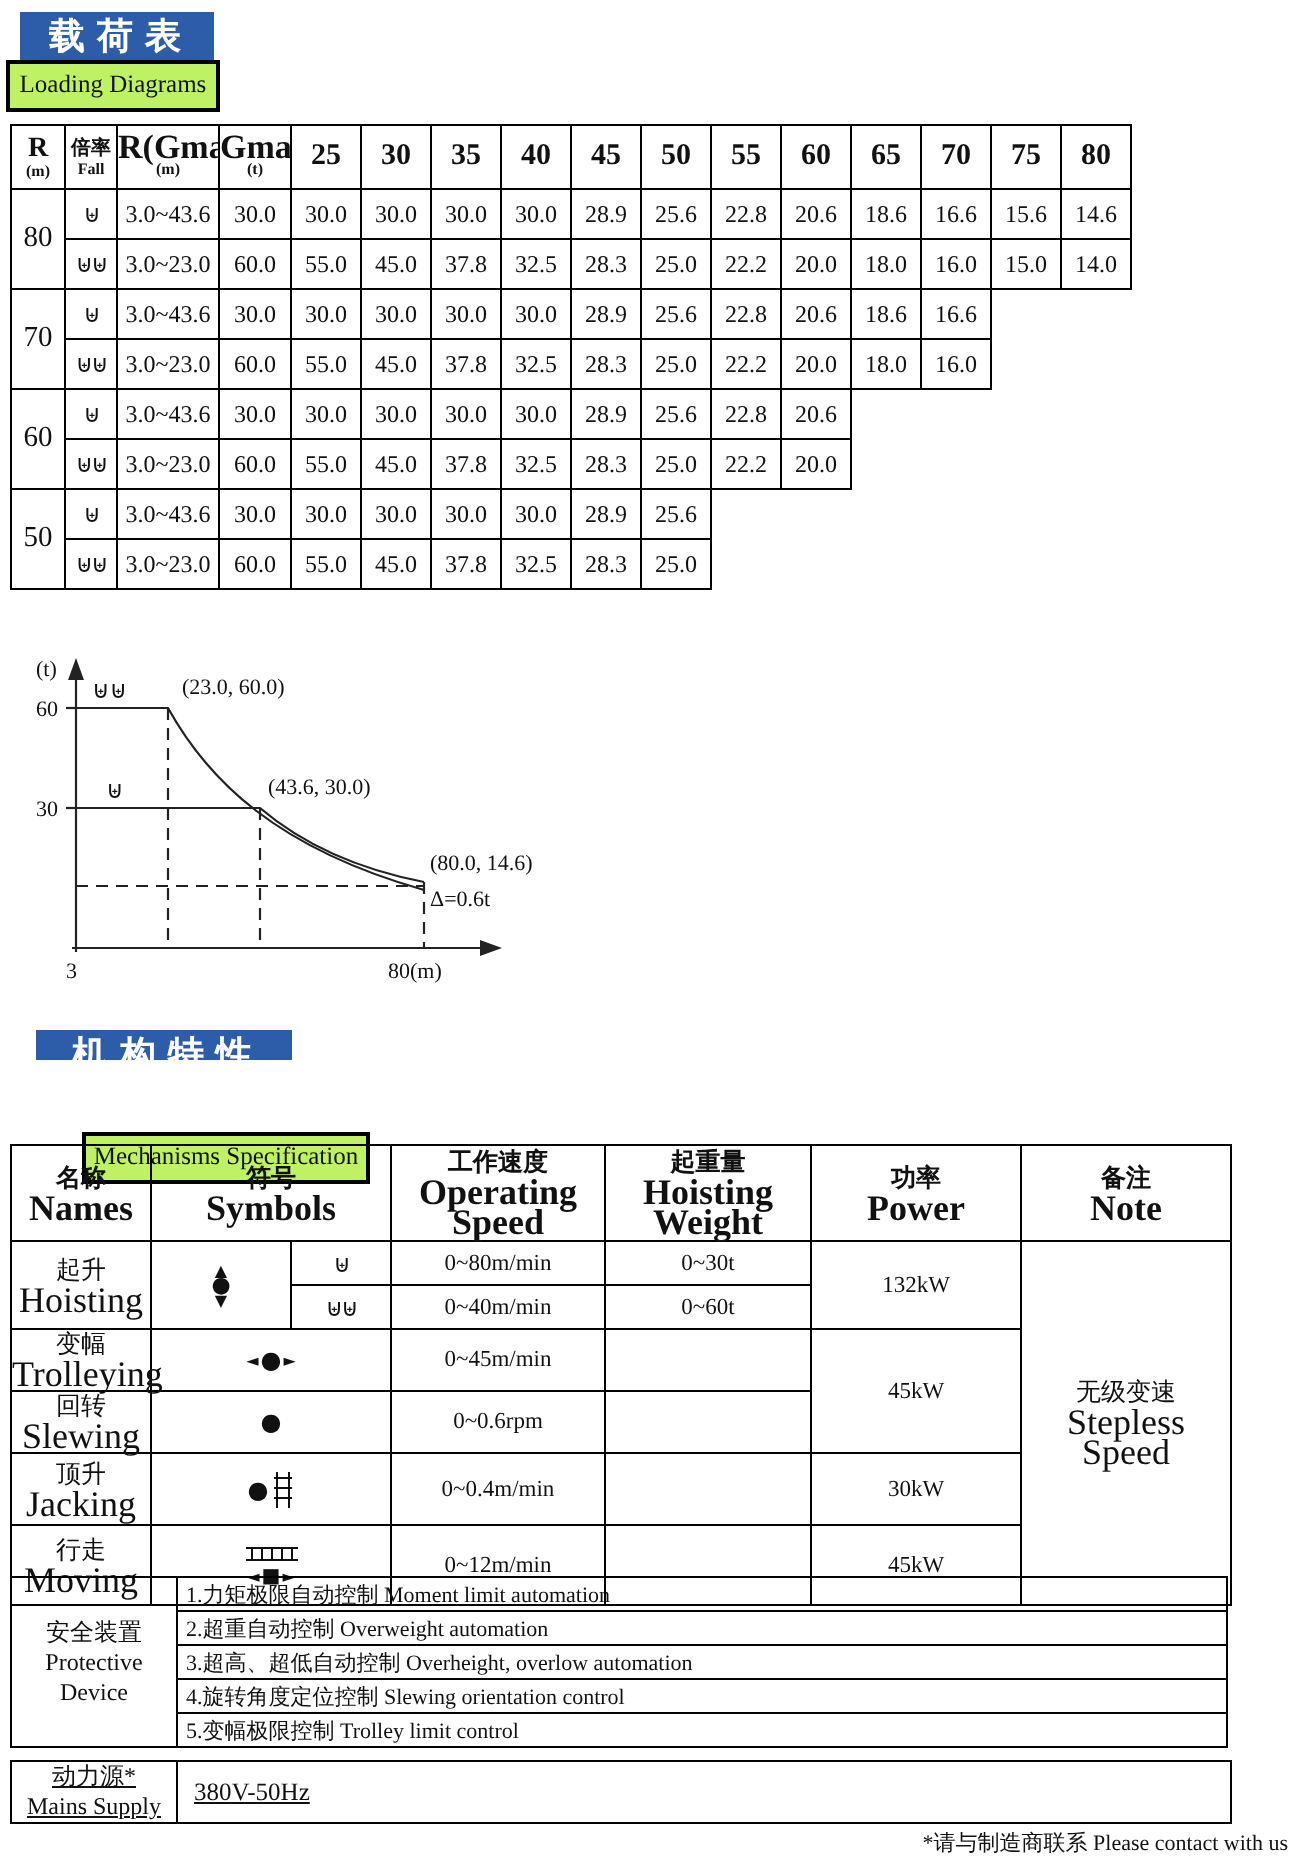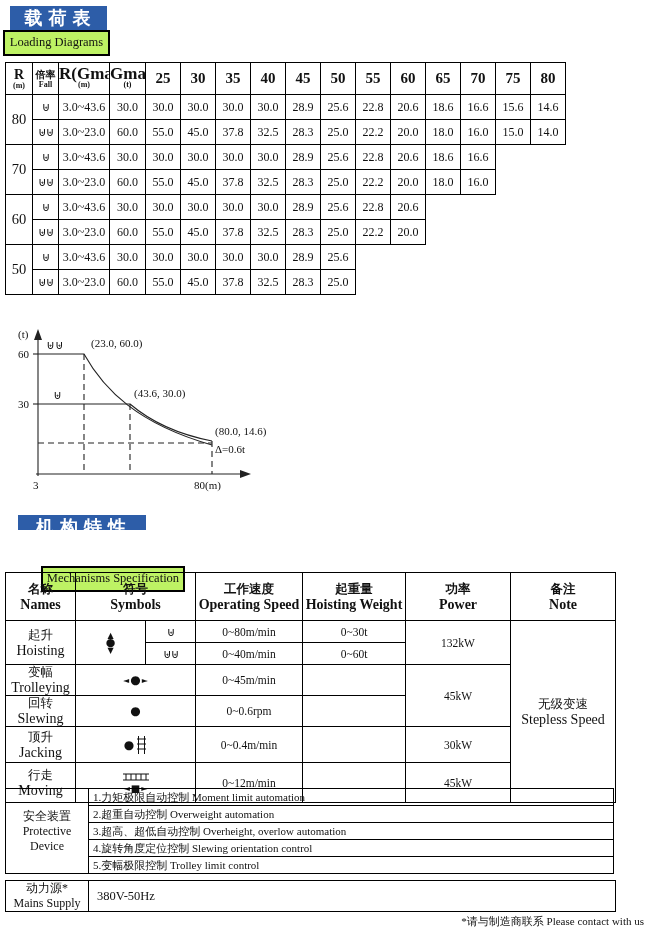--- a/index.html
+++ b/index.html
@@ -38,21 +38,21 @@
   
   .notes{position:absolute;left:336px;top:419px;width:308px;}
   .notes .zh{font-size:11px;line-height:15px;}
   .notes .en{font-size:11.5px;line-height:15px;margin-top:4px;}
 
   
   .mech{position:absolute;left:5px;top:572px;width:610px;}
   .mech th,.mech td{border:1px solid #000;text-align:center;padding:0;font-size:11.5px;}
   .mech thead tr{height:48px;}
   .mech .zh{font-size:12.5px;line-height:15px;}
-  .mech .en{font-size:14px;line-height:15px;}
+  .mech .en{font-size:18px;line-height:15px;}
   .r-h{height:22px;}
   .r-t{height:30px;}
   .r-j{height:36px;}
   .r-m{height:40px;}
   .symfont{font-family:"DejaVu Sans",sans-serif;}
   .hoistsym{display:flex;flex-direction:column;align-items:center;line-height:7px;}
   .hoistsym .tri{font-size:8px;}
   .hoistsym .dot{font-size:11px;line-height:8px;}
   .hsym{display:flex;align-items:center;justify-content:center;gap:1px;}
   .hsym .tri{font-size:8px;}
@@ -64,21 +64,21 @@
   
   .prot{position:absolute;left:5px;top:788px;width:608px;}
   .prot td{border:1px solid #000;padding:0;}
   .prot tr{height:17px;}
   .prot .item{font-size:11px;text-align:left;padding-left:4px;}
   .pname{text-align:center;font-size:12px;line-height:15px;}
 
   
   .mains{position:absolute;left:5px;top:880px;width:610px;}
   .mains td{border:1px solid #000;padding:0;}
-  .mains tr{height:25px;}
+  .mains tr{height:25px;text-decoration:underline;}
   .mains .val{font-size:12.5px;text-align:left;padding-left:8px;}
 
   .footer{position:absolute;right:6px;top:914px;font-size:11px;}
 </style>
 </head>
 <body>
 
 <div class="page">
 
   <div class="hdr-bar" style="left:10px;top:6px;width:93px;height:24px;">载荷表</div>

